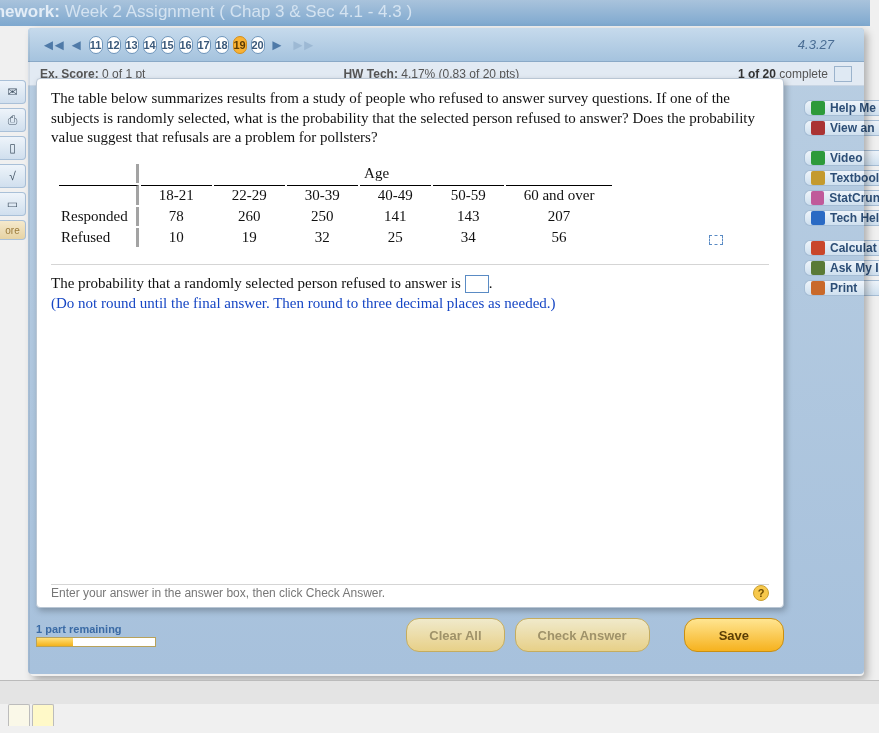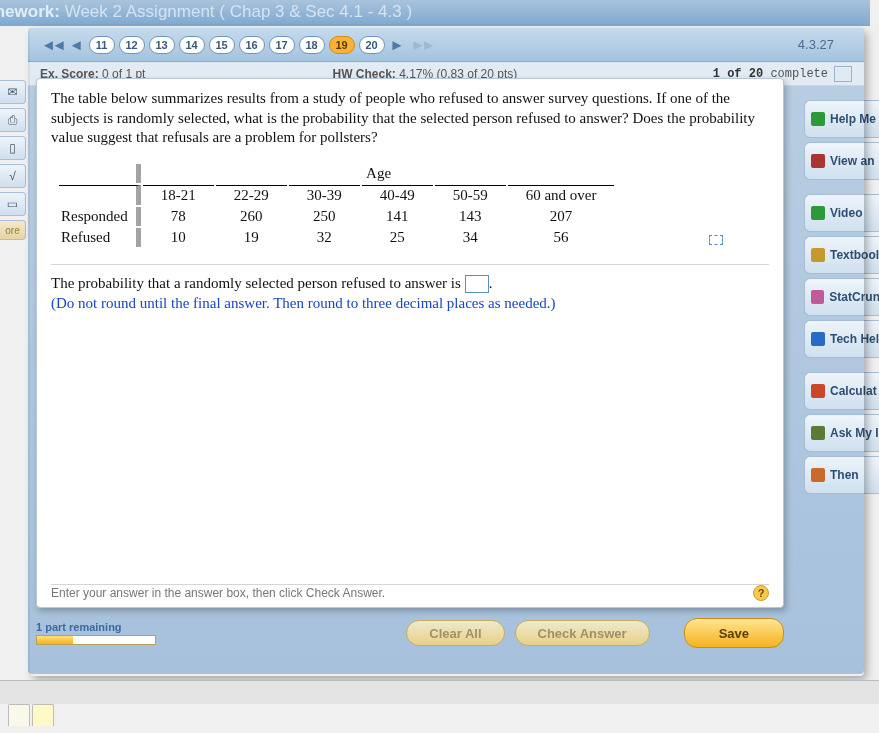--- a/index.html
+++ b/index.html
@@ -31,36 +31,36 @@
     margin-left: 28px;
     margin-right: 0;
     border-radius: 4px 4px 0 0;
   }
   .nav-arrow {
     color:#4f7aa8; font-size:15px; font-weight:bold; margin:0 3px; cursor:pointer;
   }
   .nav-arrow.dbl { letter-spacing:-4px;}
   .pill {
     display:inline-flex; align-items:center; justify-content:center;
-    width:26px; height:18px; border-radius:9px;
+    width:14px; height:18px; border-radius:9px;
     background:#fff; border:1px solid #6e95bb;
     margin:12px 2px; font-size:11px; color:#3b597a; font-weight:bold;
     cursor:pointer;
   }
   .pill.active { background:#f9b233; border-color:#d38e1a; color:#5a3b05;}
-  .nav-right { margin-left:auto; color:#4a6d94; font-size:13px; margin-right:20px;}
+  .nav-right { margin-left:auto; color:#4a6d94; font-style:italic; font-size:13px; margin-right:20px;}
   .score-bar {
     background:#e2eaf3; height:24px; display:flex; align-items:center;
     font-size:12px; color:#555; font-weight:bold; padding:0 12px;
     border-bottom:1px solid #c9d6e4;
     margin-left:28px;
   }
   .score-bar .ex { flex:1;}
   .score-bar .hw { flex:1.3;}
-  .score-bar .comp { color:#555;font-family:Liberation Mono, monospace;}
+  .score-bar .comp { color:#555;}
   .score-bar .comp .n { color:#333;}
   .pop-icon { width:18px;height:16px;border:1px solid #9bb3cc;background:#dfe9f3;margin-left:6px;}
   .left-tabs {
     position:absolute; left:0; top:80px; width:28px;
   }
   .left-tab {
     width:26px; height:24px; background:linear-gradient(#eef4fa,#d0dfee);
     border:1px solid #a9c0d8; border-left:none; border-radius:0 4px 4px 0;
     margin-bottom:4px; display:flex;align-items:center;justify-content:center;
     font-size:12px; color:#456;
@@ -74,21 +74,21 @@
     padding: 10px 14px 30px 14px;
     font-family: "Times New Roman", serif;
     font-size:15px; color:#111;
   }
   .qtext { line-height:1.3; }
   .data-table { margin:14px 0 15px 6px; font-family:"Times New Roman",serif; font-size:15px;}
   .data-table td, .data-table th { padding: 1px 18px; text-align:center; font-weight:normal;}
   .data-table .age-hdr { text-align:center; }
   .data-table .row-lbl { text-align:left; padding-left:2px; padding-right:8px;}
   .tline-top td { border-top:1px solid #000;}
-  .vline { border-right:5px solid #a3a3a3;}
+  .vline { border-right:3px solid #a3a3a3;}
   .hr { border:none;border-top:1px solid #d5d5d5; margin:6px 0 10px 0;}
   .prob-line { margin-top:2px;}
   .ans-box { display:inline-block; width:24px;height:18px;border:1px solid #5a8bc4; vertical-align:middle; background:#fff;}
   .note { color:#1646c4; font-size:15px; margin-top:2px;}
   .pin-icon {
     position:absolute; right:60px; top:156px;
     width:14px;height:10px;border:1px dashed #5a8bc4;
   }
   .footer-hint {
     position:absolute; left:14px; right:14px; bottom:6px;
@@ -98,38 +98,38 @@
   }
   .help-q {
     width:16px;height:16px;border-radius:50%;background:#f7c84b;border:1px solid #caa030;
     color:#6b4a00;font-size:11px;font-weight:bold;display:flex;align-items:center;justify-content:center;
     margin-left:auto;
   }
   .side-panel {
     position:absolute; right:-1px; top:100px; width:76px;
   }
   .side-btn {
-    height:38px; background:linear-gradient(#eef4fa,#cfe0ef);
+    height:16px; background:linear-gradient(#eef4fa,#cfe0ef);
     border:1px solid #a5bdd5; border-right:none; border-radius:6px 0 0 6px;
     margin-bottom:4px; display:flex;align-items:center; padding-left:6px;
     font-size:12px; color:#2d4e76; font-weight:bold; gap:5px;
     white-space:nowrap; overflow:hidden;
   }
   .side-btn .ic { width:14px;height:14px; display:inline-block;}
   .bottom-bar {
     position:absolute; left:36px; top:618px; width:748px;
     display:flex; align-items:center; gap:10px;
     font-family:Liberation Sans, sans-serif;
   }
   .progress-wrap { }
   .progress-lbl { font-size:11px; color:#3a6aa5; font-weight:bold;}
   .progress-bar { width:120px;height:10px;border:1px solid #b8a25a;background:#fff;margin-top:2px;}
   .progress-fill { width:36px;height:100%;background:linear-gradient(#ffe07a,#f3b21a);}
   .btn {
-    height:26px; border-radius:13px; padding:0 22px;
+    height:34px; border-radius:13px; padding:0 22px;
     border:1px solid #caa94a; background:linear-gradient(#fdf1c8,#f3d37a);
     color:#8a6a1a; font-weight:bold; font-size:13px; cursor:pointer;
     display:inline-flex; align-items:center;
   }
   .btn.disabled { opacity:0.85; color:#9e8a56;}
   .btn.save { background:linear-gradient(#ffe591,#f6b21e); color:#5b3e05; border-color:#c98f12; padding:14px 34px;}
   .grey-strip {
     position:absolute; left:0; right:0; top:680px; height:24px;
     background:#e4e4e4; border-top:1px solid #bbb;
   }
@@ -166,21 +166,21 @@
     <span class="nav-arrow dbl" style="color:#9db9d4;">►►</span>
     <span class="nav-right">4.3.27</span>
   </div>
 
   <div class="score-bar" style="position:absolute;left:28px;top:62px;width:836px;margin:0;">
     <div class="ex">
       <span>Ex. Score:</span>
       <span style="font-weight:normal;">0 of 1 pt</span>
     </div>
     <div class="hw">
-      <span>HW Check:</span>
+      <span>HW Tech:</span>
       <span style="font-weight:normal;">4.17% (0.83 of 20 pts)</span>
     </div>
     <div class="comp">
       <span class="n">1 of 20</span>
       <span style="font-weight:normal;">complete</span>
     </div>
     <div class="pop-icon"></div>
   </div>
 
   <div class="left-tabs">
@@ -276,21 +276,21 @@
       <div class="side-btn">
         <span class="ic" style="background: rgb(201, 70, 42); border-radius: 2px;"></span>
         <span>Calculat</span>
       </div>
       <div class="side-btn">
         <span class="ic" style="background: rgb(90, 122, 54); border-radius: 2px;"></span>
         <span>Ask My I</span>
       </div>
       <div class="side-btn">
         <span class="ic" style="background: rgb(201, 105, 42); border-radius: 2px;"></span>
-        <span>Then</span>
+        <span>Print</span>
       </div>
     </div>
 
   <div class="bottom-bar">
     <div class="progress-wrap">
       <div class="progress-lbl">1 part remaining</div>
       <div class="progress-bar">
           <div class="progress-fill"></div>
         </div>
     </div>

